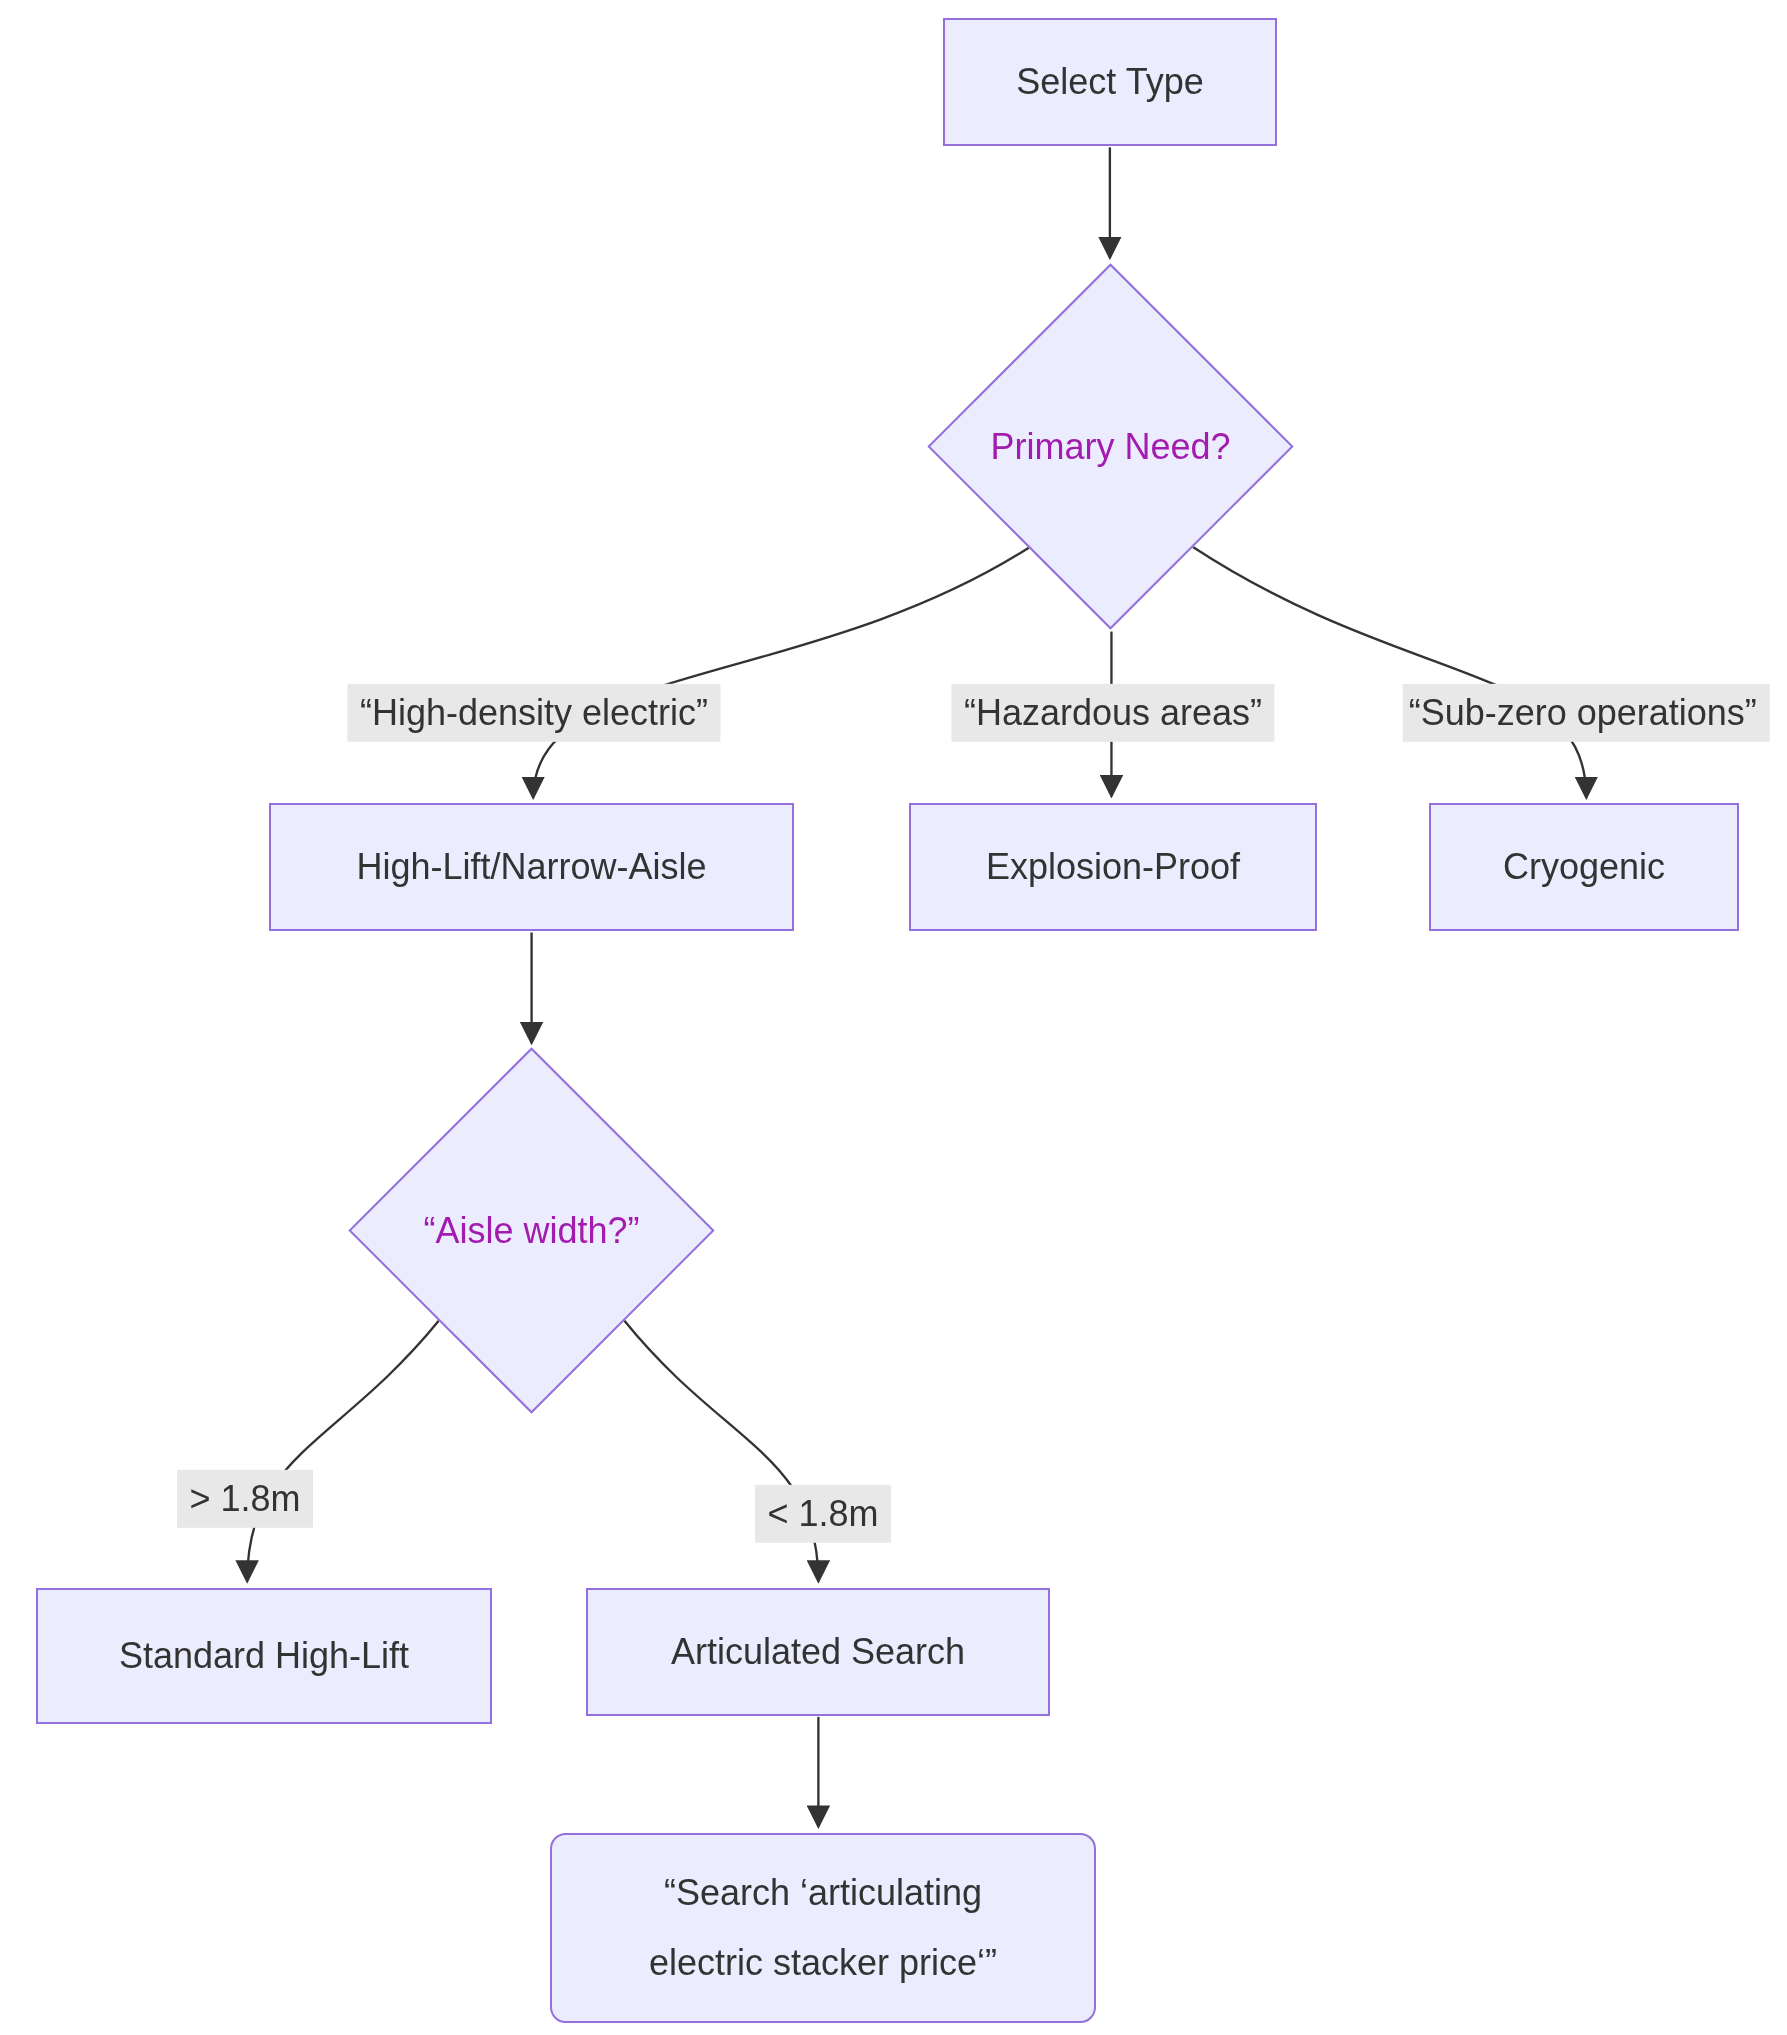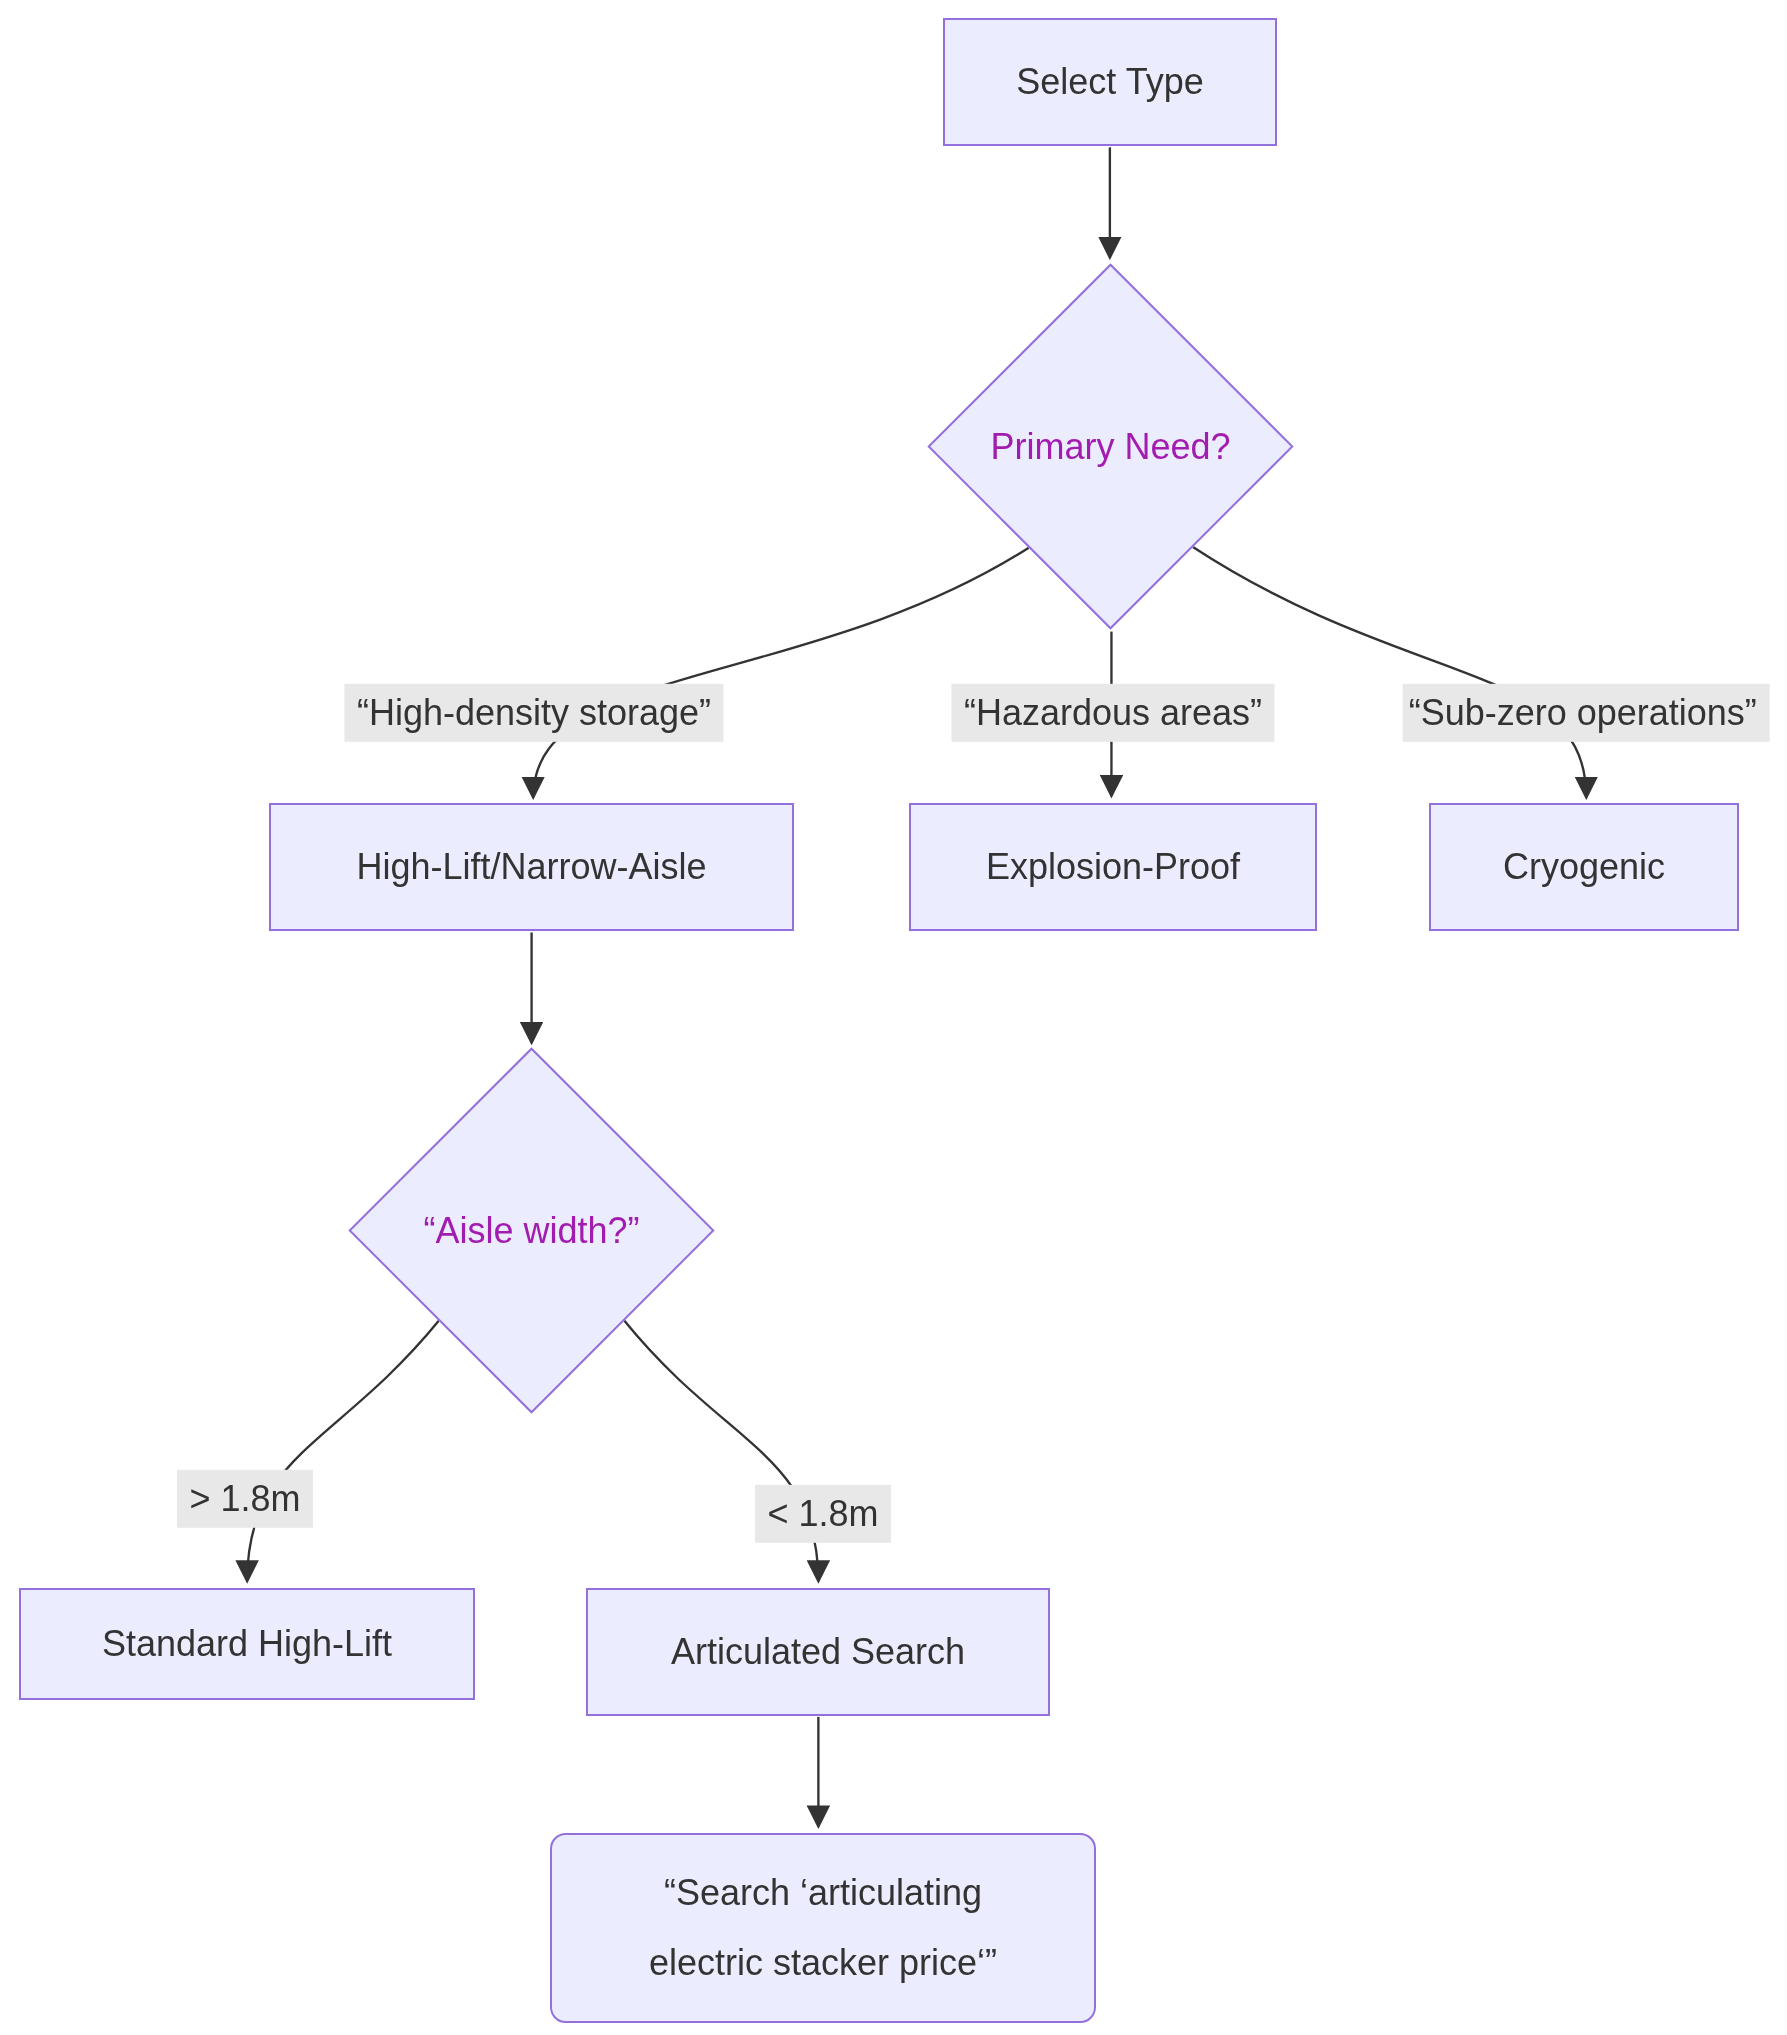--- a/index.html
+++ b/index.html
@@ -99,38 +99,38 @@
   </div>
 
   <div class="node" style="left:909px; top:803px; width:408px; height:128px;">
     <span>Explosion-Proof</span>
   </div>
 
   <div class="node" style="left:1429px; top:803px; width:310px; height:128px;">
     <span>Cryogenic</span>
   </div>
 
-  <div class="node" style="left:19px; top:1588px; width:456px; height:112px;">
+  <div class="node" style="left:36px; top:1588px; width:456px; height:136px;">
     <span>Standard High-Lift</span>
   </div>
 
   <div class="node" style="left:586px; top:1588px; width:464px; height:128px;">
     <span>Articulated Search</span>
   </div>
 
   <div class="node rounded" style="left:550px; top:1833px; width:546px; height:190px;">
     <span class="wrap">“Search ‘articulating electric stacker price‘”</span>
   </div>
 
   <div class="diamond" style="left:981px; top:317px; width:259px; height:259px;"></div>
   <div class="diamond-label" style="left:930px; top:329px; width:361px; height:235px;">Primary Need?</div>
 
   <div class="diamond" style="left:402px; top:1101px; width:259px; height:259px;"></div>
   <div class="diamond-label" style="left:351px; top:1113px; width:361px; height:235px;text-align:center;">“Aisle width?”</div>
 
-  <div class="edge-label" style="left:534px; top:713px;">“High-density storage”</div>
+  <div class="edge-label" style="left:534px; top:713px;">“High-density electric”</div>
   <div class="edge-label" style="left:1113px; top:713px;">“Hazardous areas”</div>
   <div class="edge-label" style="left:1586px; top:713px;padding-left:6px;">“Sub-zero operations”</div>
   <div class="edge-label" style="left:245px; top:1499px;">&gt; 1.8m</div>
   <div class="edge-label" style="left:823px; top:1514px;">&lt; 1.8m</div>
 
 </div>
 
 
 </body></html>

